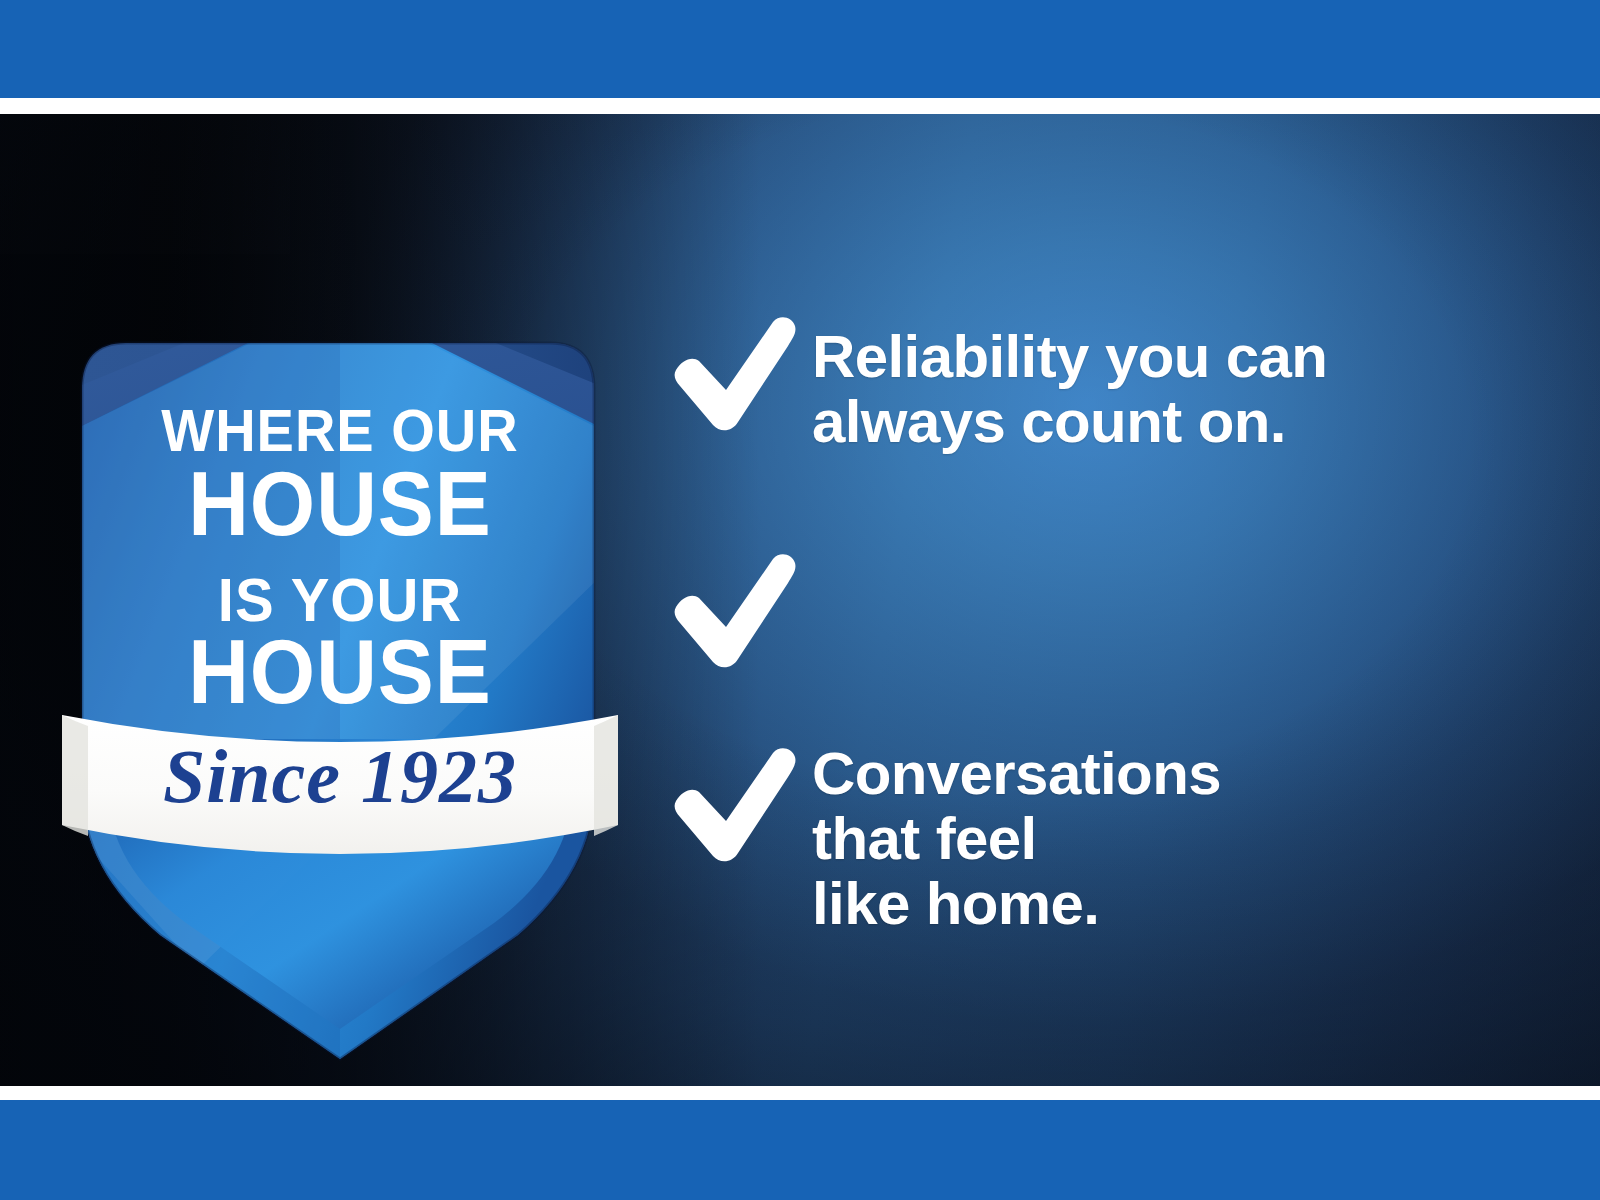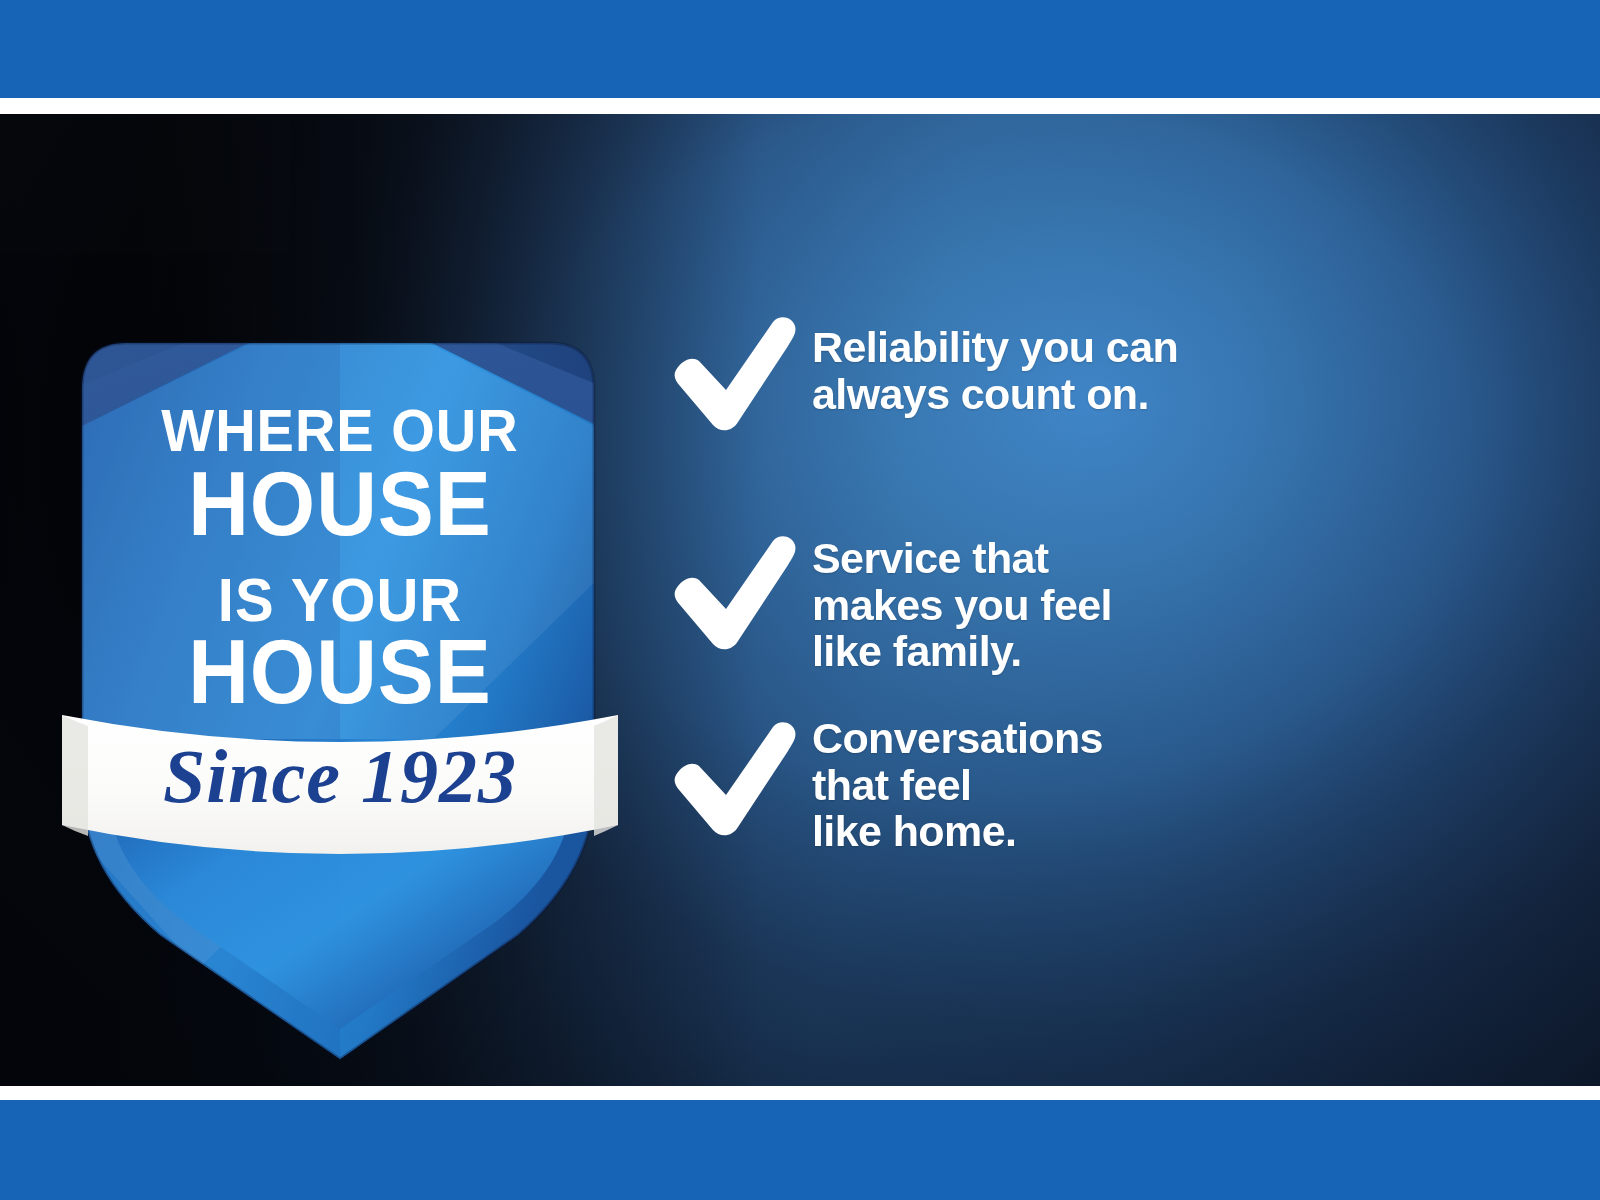--- a/index.html
+++ b/index.html
@@ -78,34 +78,34 @@
     left:672px; top:196px;
     width:880px;
   }
   .bullet {
     position:relative;
     display:flex;
     align-items:flex-start;
   }
   #bullet-0 { margin-top:0px;  }
   #bullet-1 { margin-top:93px; }
-  #bullet-2 { margin-top:40px; }
+  #bullet-2 { margin-top:68px; }
 
   .check {
     flex:0 0 auto;
     width:140px;
     margin-top:6px;
   }
   .check svg { display:block; width:128px; height:120px; overflow:visible; }
 
   .bullet-text {
     color:#ffffff;
     font-family:"Liberation Sans", sans-serif;
     font-weight:bold;
-    font-size:43px;
+    font-size:60px;
     line-height:1.085;
     letter-spacing:-0.6px;
     white-space:pre-line;
     text-shadow:0 1px 2px rgba(0,0,0,0.18);
     padding-top:14px;
   }
   #bullet-1 .bullet-text { padding-top:6px; }
   #bullet-2 .bullet-text { padding-top:0px; }
 </style>
 </head>
@@ -220,23 +220,20 @@
 always count on.</div>
       </div>
 
       <div class="bullet" id="bullet-1">
         <div class="check">
           <svg viewBox="0 0 128 120" xmlns="http://www.w3.org/2000/svg">
             <path d="M 4 54 C 10 44 20 40 27 45 L 54 74 L 101 6 C 108 -2 120 1 123 10 C 125 17 120 23 116 30
                      L 66 106 C 60 116 48 117 41 109 L 8 70 C 3 65 1 59 4 54 Z" fill="#ffffff"></path>
           </svg>
         </div>
-        <div class="bullet-text">Service that
-makes you feel
-like family.</div>
       </div>
 
       <div class="bullet" id="bullet-2">
         <div class="check">
           <svg viewBox="0 0 128 120" xmlns="http://www.w3.org/2000/svg">
             <path d="M 4 54 C 10 44 20 40 27 45 L 54 74 L 101 6 C 108 -2 120 1 123 10 C 125 17 120 23 116 30
                      L 66 106 C 60 116 48 117 41 109 L 8 70 C 3 65 1 59 4 54 Z" fill="#ffffff"></path>
           </svg>
         </div>
         <div class="bullet-text">Conversations

